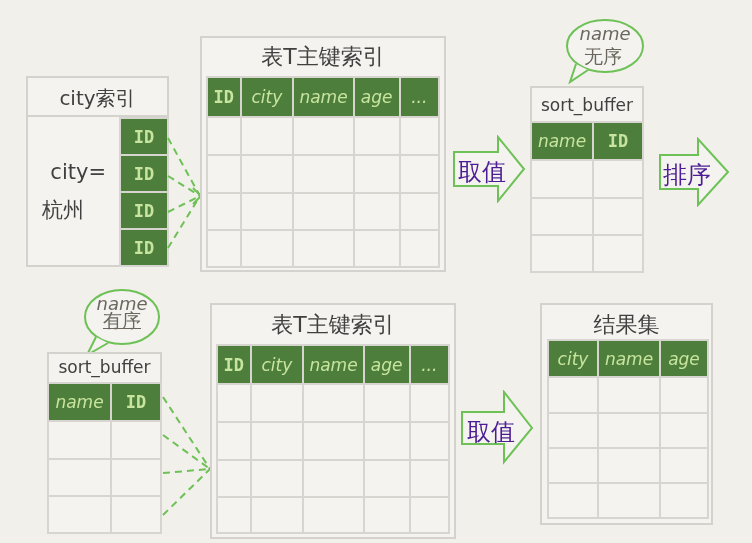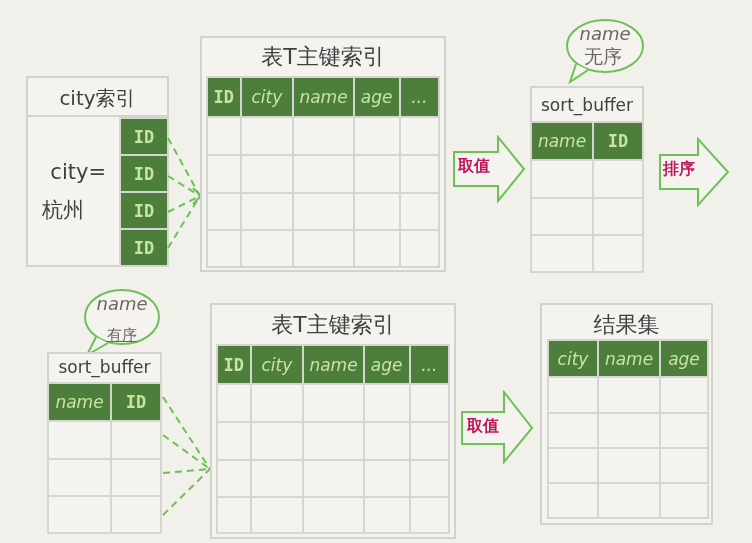--- a/index.html
+++ b/index.html
@@ -6,21 +6,21 @@
   html, body { width: 752px; height: 543px; overflow: hidden; }
   body { background: #f1f0eb; font-family: "DejaVu Sans", sans-serif; position: relative; }
   .abs { position: absolute; }
   .box { position: absolute; border: 2px solid #d3d2cd; background: #f4f3ef; }
   .title { position: absolute; color: #404040; font-size: 20px; text-align: center; white-space: nowrap; }
   .grid { position: absolute; border-collapse: collapse; }
   .grid td { border: 2px solid #d6d5d0; background: #f4f3ef; padding: 0; }
   .grid td.hd { background: #4e7e3b; color: #c8e5a0; font-size: 17px; font-style: italic; text-align: center; border-color: #d6d5d0; }
   .grid td.hd.mono { font-style: normal; font-weight: bold; font-family: "DejaVu Sans Mono", monospace; margin-top: 45px; }
   .arrow { position: absolute; }
-  .arrow-label { position: absolute; color: #be185d; font-size: 16px; font-weight: bold; }
+  .arrow-label { position: absolute; color: #4c1d95; font-size: 24px; font-weight: normal; }
   .bubble-text { position: absolute; color: #6b675f; text-align: center; line-height: 20px; }
 </style>
 </head>
 <body>
 
 <div class="box" style="left:26px;top:76px;width:143px;height:191px;"></div>
 <div class="abs" style="left:27px;top:115px;width:141px;height:2px;background:#d3d2cd;"></div>
 <div class="title" style="left:26px;top:85px;width:143px;">city索引</div>
 <div class="title" style="left:36px;top:160px;width:70px;font-size:21px;text-align:right;">city=</div>
 <div class="title" style="left:42px;top:196px;width:70px;font-size:21px;text-align:left;">杭州</div>
@@ -131,21 +131,21 @@
 <svg class="arrow" style="left:658px;top:137px;" width="75" height="70">
   <path d="M2 18 L40 18 L40 2 L70 35 L40 68 L40 52 L2 52 Z" fill="#f4f3ef" stroke="#6ec156" stroke-width="2"></path>
 </svg>
 <div class="arrow-label" style="left:663px;top:159px;">排序</div>
 
 <svg class="abs" style="left:80px;top:285px;" width="85" height="72">
   <ellipse cx="42" cy="32" rx="37" ry="27" fill="#f4f3ef" stroke="#6ec156" stroke-width="2"></ellipse>
   <path d="M16 52 L7 70 L28 58" fill="#f4f3ef" stroke="#6ec156" stroke-width="2"></path>
 </svg>
 <div class="bubble-text" style="left:85px;top:294px;width:74px;font-size:18px;font-style:italic;">name</div>
-<div class="bubble-text" style="left:85px;top:325px;width:74px;font-size:15px;text-decoration:underline;">有序</div>
+<div class="bubble-text" style="left:85px;top:310px;width:74px;font-size:19px;text-decoration:underline;">有序</div>
 
 <div class="box" style="left:47px;top:352px;width:115px;height:180px;"></div>
 <div class="title" style="left:47px;top:357px;width:115px;font-size:17px;">sort_buffer</div>
 <table class="grid" style="left:47px;top:382px;width:115px;">
   <tbody>
       <tr style="height:38px;">
     <td class="hd" style="width:63px;">name</td>
     <td class="hd mono">ID</td>
   </tr>
   <tr style="height:38px;">

